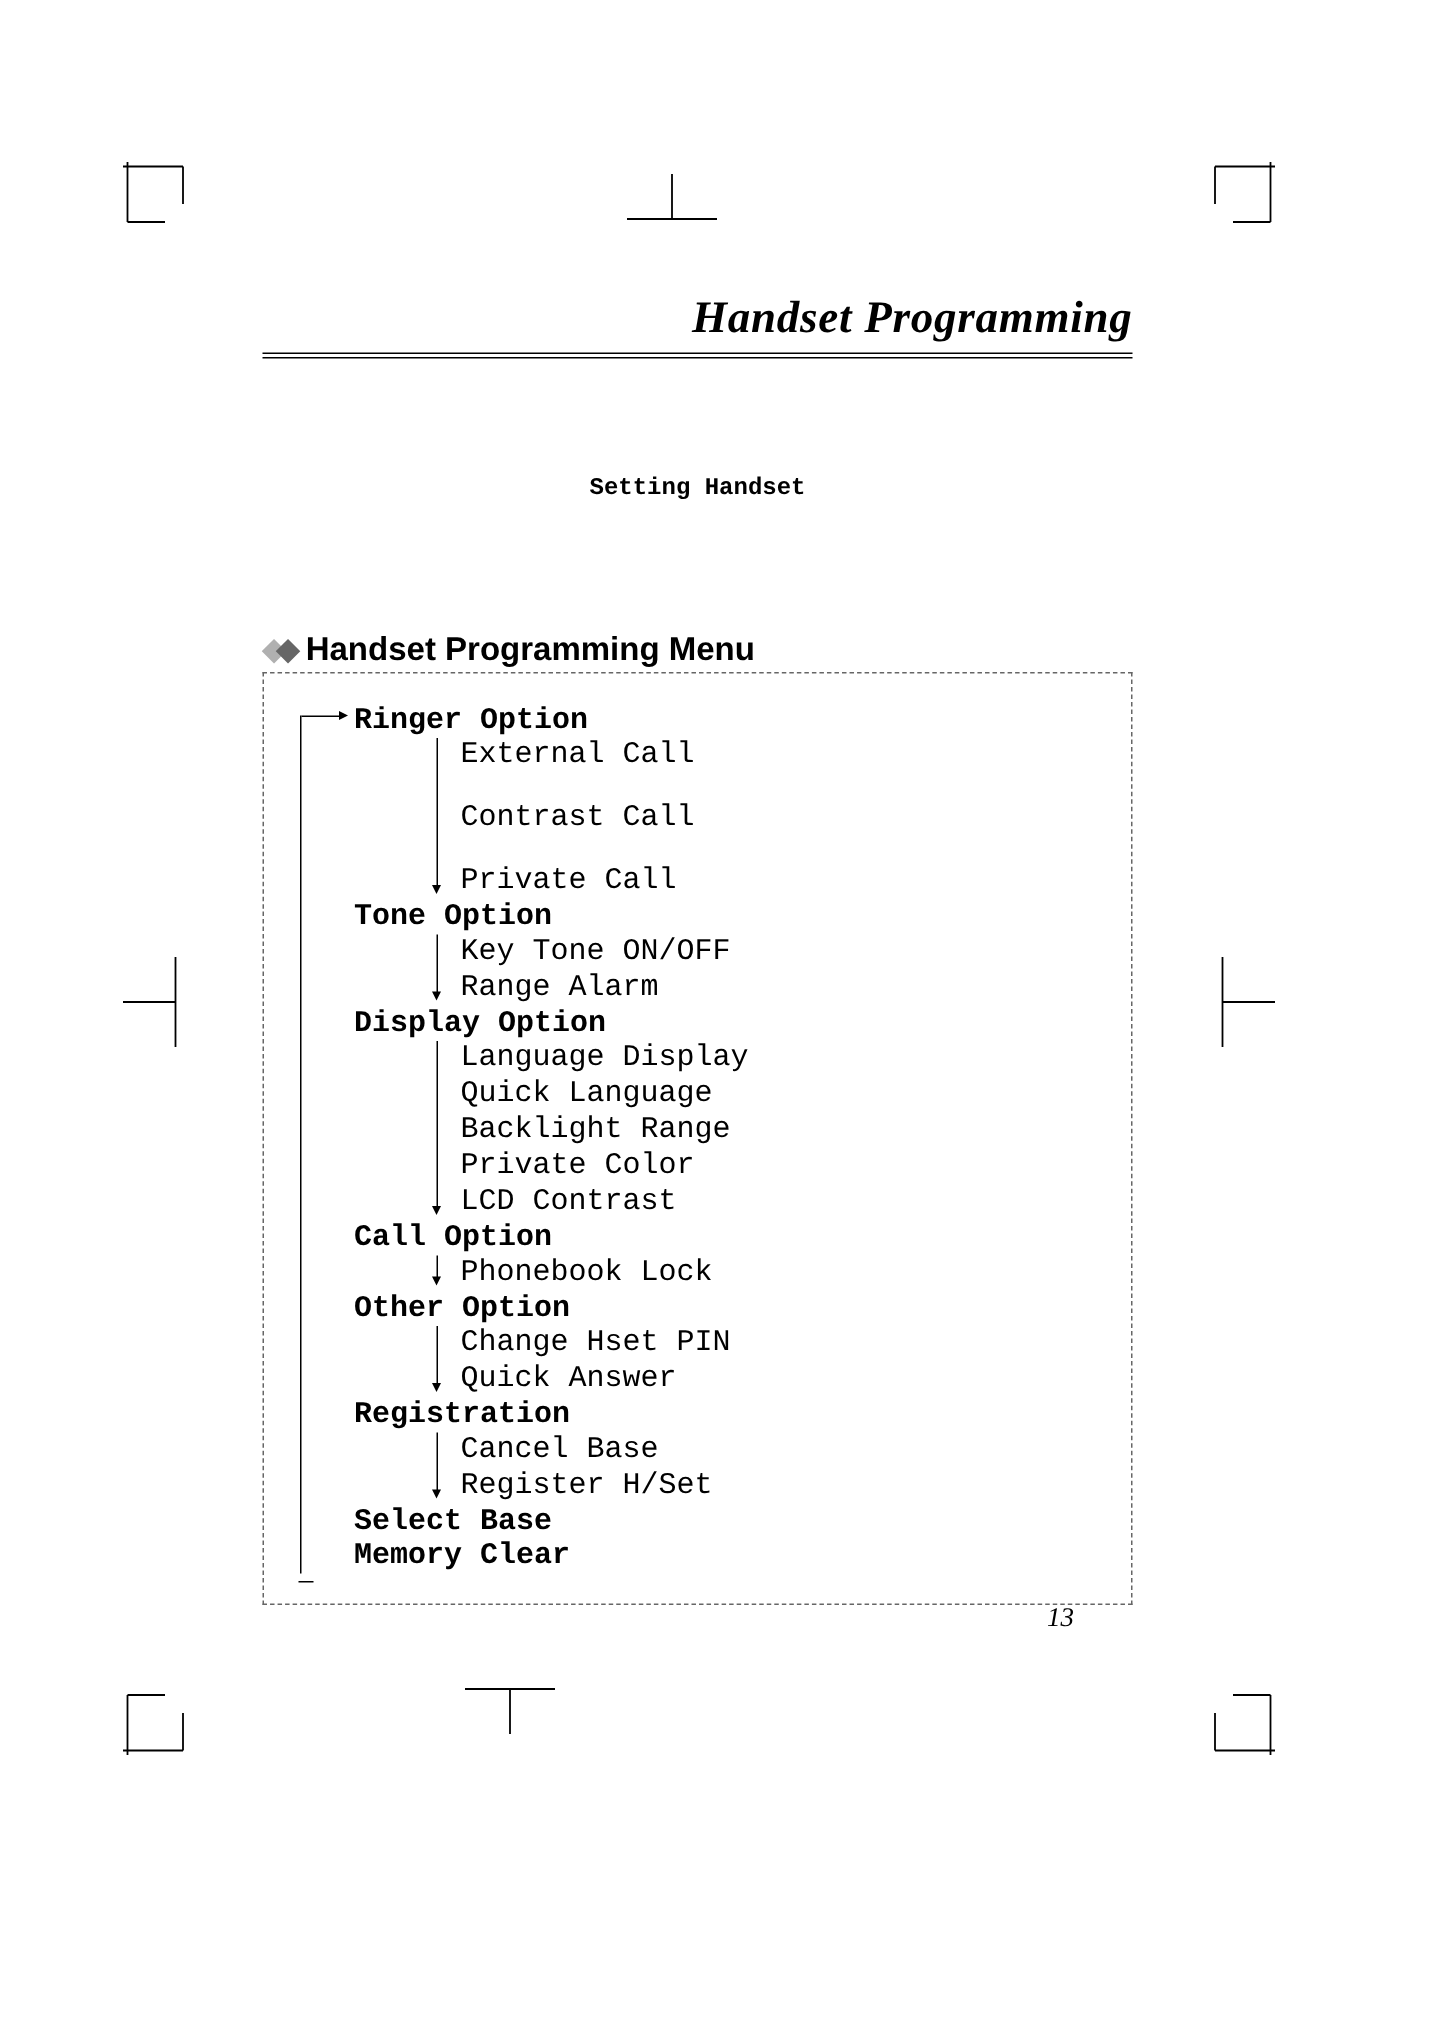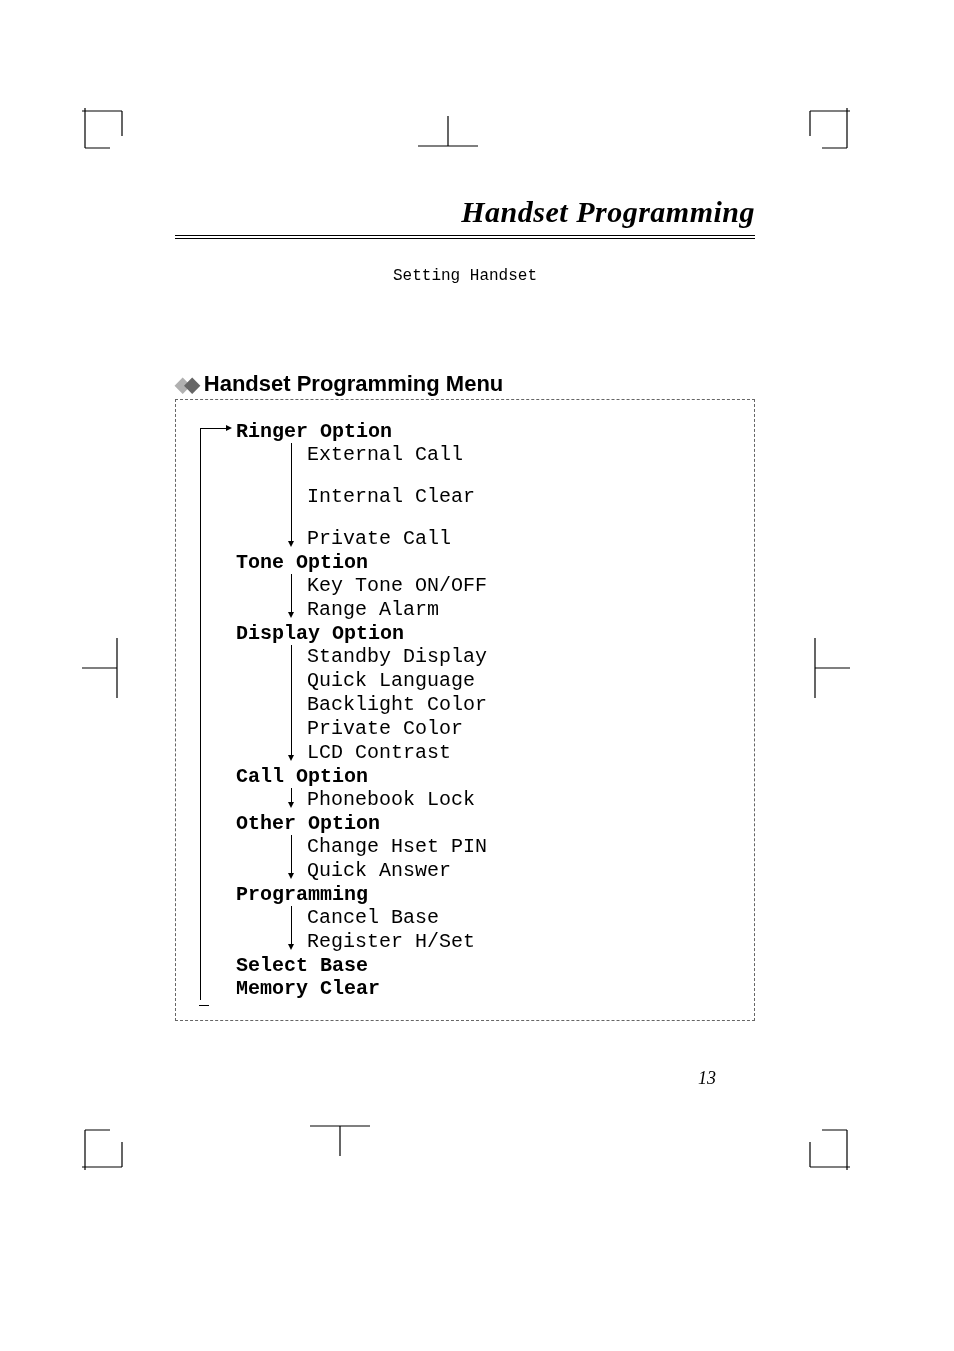--- a/index.html
+++ b/index.html
@@ -33,21 +33,22 @@
     font-weight: bold;
     font-size: 30px;
     letter-spacing: 0.5px;
     padding-bottom: 6px;
     border-bottom: 4px double #000;
   }
   .breadcrumb {
     font-family: "Courier New", Courier, monospace;
     font-size: 16px;
     text-align: center;
-    margin-top: 28px;
+    margin-top: 77px;
+    font-weight: bold;
   }
   .section-header {
     display: flex;
     align-items: center;
     gap: 10px;
     margin-top: 86px;
     font-family: Arial, Helvetica, sans-serif;
     font-weight: bold;
     font-size: 22px;
   }
@@ -216,60 +217,60 @@
       <div class="stem-break"></div>
 
       <div class="tree">
 
         <div class="topitem first"><span>Ringer Option</span></div>
         <div class="subgroup">
           <div class="sub-stem"></div>
           <div class="sub-arrowhead"></div>
           <div class="subitem">External Call</div>
           <div class="gap"></div>
-          <div class="subitem">Internal Clear</div>
+          <div class="subitem">Contrast Call</div>
           <div class="gap"></div>
           <div class="subitem">Private Call</div>
         </div>
 
         <div class="topitem"><span>Tone Option</span></div>
         <div class="subgroup">
           <div class="sub-stem"></div>
           <div class="sub-arrowhead"></div>
           <div class="subitem">Key Tone ON/OFF</div>
           <div class="subitem">Range Alarm</div>
         </div>
 
         <div class="topitem"><span>Display Option</span></div>
         <div class="subgroup">
           <div class="sub-stem"></div>
           <div class="sub-arrowhead"></div>
-          <div class="subitem">Standby Display</div>
+          <div class="subitem">Language Display</div>
           <div class="subitem">Quick Language</div>
-          <div class="subitem">Backlight Color</div>
+          <div class="subitem">Backlight Range</div>
           <div class="subitem">Private Color</div>
           <div class="subitem">LCD Contrast</div>
         </div>
 
         <div class="topitem"><span>Call Option</span></div>
         <div class="subgroup">
           <div class="sub-stem"></div>
           <div class="sub-arrowhead"></div>
           <div class="subitem">Phonebook Lock</div>
         </div>
 
         <div class="topitem"><span>Other Option</span></div>
         <div class="subgroup">
           <div class="sub-stem"></div>
           <div class="sub-arrowhead"></div>
           <div class="subitem">Change Hset PIN</div>
           <div class="subitem">Quick Answer</div>
         </div>
 
-        <div class="topitem"><span>Programming</span></div>
+        <div class="topitem"><span>Registration</span></div>
         <div class="subgroup">
           <div class="sub-stem"></div>
           <div class="sub-arrowhead"></div>
           <div class="subitem">Cancel Base</div>
           <div class="subitem">Register H/Set</div>
         </div>
 
         <div class="topitem"><span>Select Base</span></div>
         <div class="topitem"><span>Memory Clear</span></div>
 

